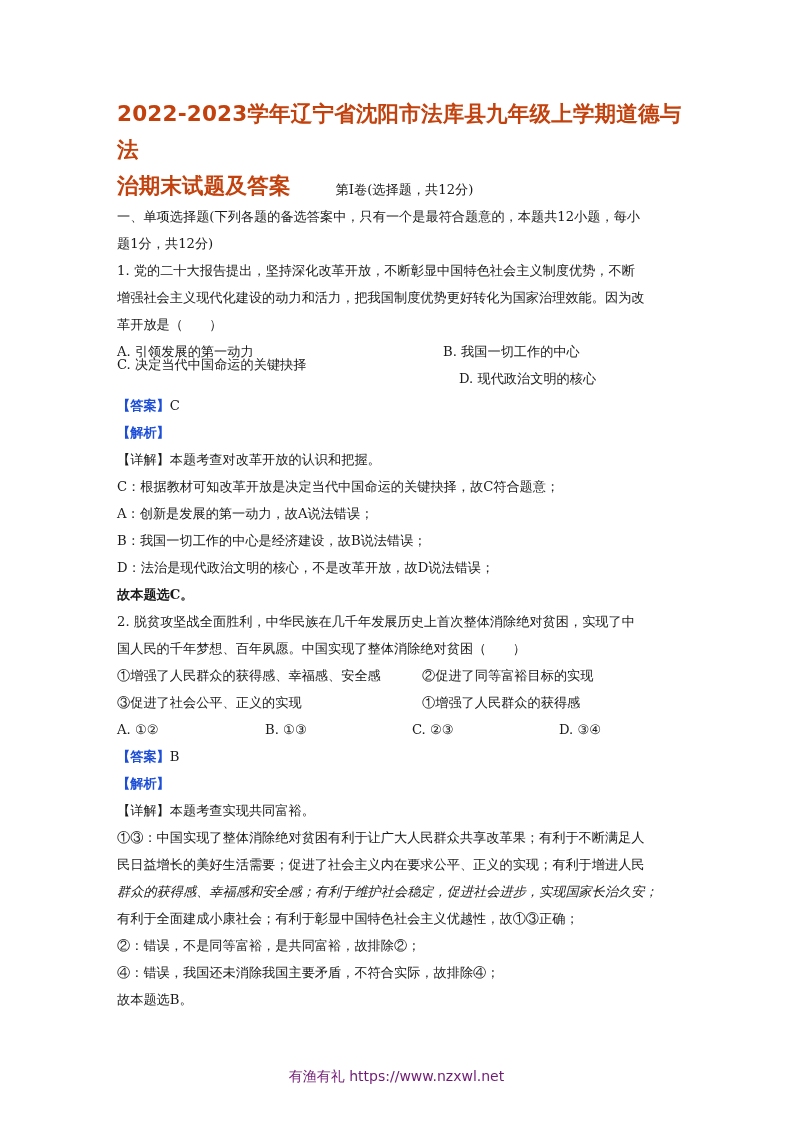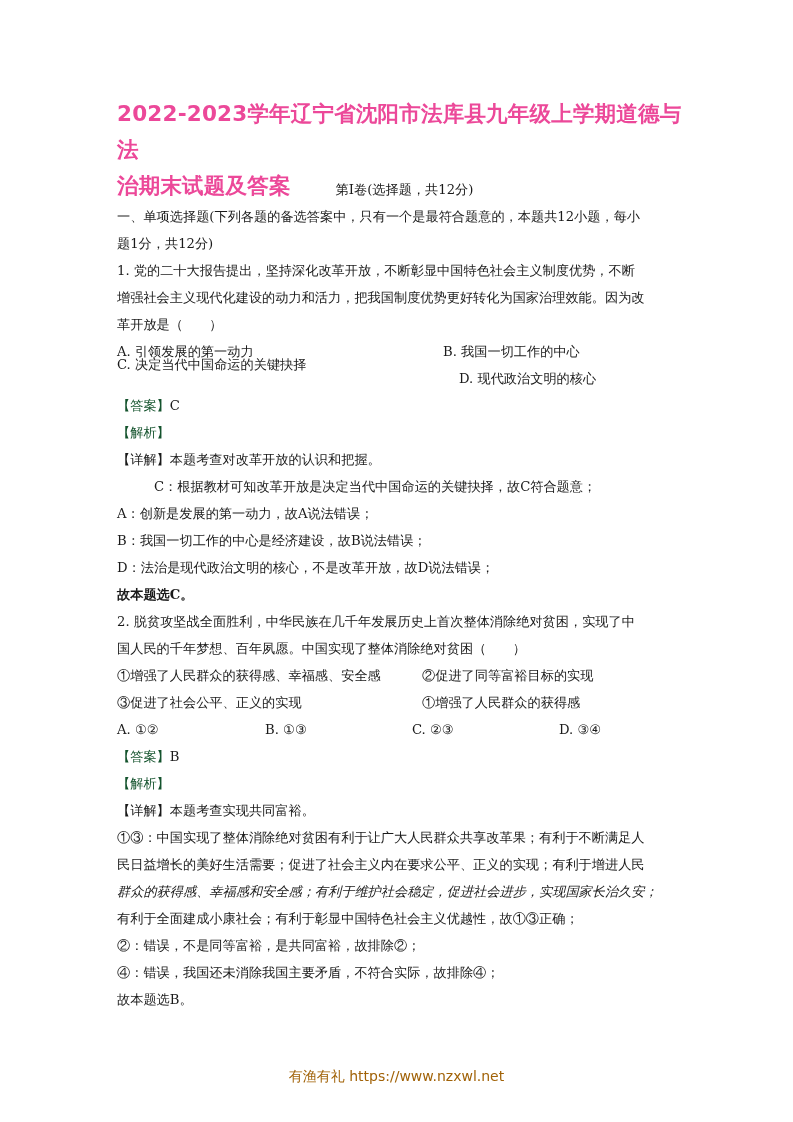--- a/index.html
+++ b/index.html
@@ -1,26 +1,26 @@
 <!DOCTYPE html>
 <html><head>
 <meta charset="utf-8">
 <style>
   html, body { margin: 0; padding: 0; background: #ffffff; }
   body { width: 793px; height: 1122px; position: relative; overflow: hidden;
          font-family: "DejaVu Serif", "Liberation Serif", serif; color: #111; }
   .page { position: absolute; left: 0; top: 0; width: 793px; height: 1122px; }
   .title { position: absolute; left: 117px; top: 96px; width: 570px;
            font-family: "DejaVu Sans", "Liberation Sans", sans-serif; font-weight: bold;
-           font-size: 21.5px; line-height: 36px; color: #ec4899; letter-spacing: 0.2px; }
+           font-size: 21.5px; line-height: 36px; color: #c2410c; letter-spacing: 0.2px; }
   .line { position: absolute; left: 117px; font-size: 13.2px; line-height: 18px; white-space: nowrap; color: #1a1a1a; }
   .center { left: 0; width: 793px; text-align: center; padding-left: 8px; }
-  .blue { color: #14532d; }
+  .blue { color: #1d4ed8; font-weight: bold; }
   .footer { position: absolute; left: 0; width: 793px; top: 1068px; text-align: center;
-            font-family: "DejaVu Sans", "Liberation Sans", sans-serif; font-size: 14px; color: #a16207; }
+            font-family: "DejaVu Sans", "Liberation Sans", sans-serif; font-size: 14px; color: #701a75; }
 </style>
 </head>
 <body>
 
 <div class="page">
 
   <div class="title">
     <div>2022-2023学年辽宁省沈阳市法库县九年级上学期道德与法</div>
     <div>治期末试题及答案</div>
   </div>
@@ -38,21 +38,21 @@
     <div class="line" style="top:343px; left:443px;">B. 我国一切工作的中心</div>
     <div class="line" style="top:356px;">C. 决定当代中国命运的关键抉择</div>
     <div class="line" style="top:370px; left:443px;margin-left:16px;">D. 现代政治文明的核心</div>
 
     <div class="line" style="top:397px;">
       <span class="blue">【答案】</span><span>C</span>
     </div>
     <div class="line blue" style="top:424px;">【解析】</div>
 
     <div class="line" style="top:451px;">【详解】本题考查对改革开放的认识和把握。</div>
-    <div class="line" style="top:478px;margin-left:37px;">C：根据教材可知改革开放是决定当代中国命运的关键抉择，故C符合题意；</div>
+    <div class="line" style="top:478px;">C：根据教材可知改革开放是决定当代中国命运的关键抉择，故C符合题意；</div>
     <div class="line" style="top:505px;">A：创新是发展的第一动力，故A说法错误；</div>
     <div class="line" style="top:532px;">B：我国一切工作的中心是经济建设，故B说法错误；</div>
     <div class="line" style="top:559px;">D：法治是现代政治文明的核心，不是改革开放，故D说法错误；</div>
     <div class="line" style="top:586px;font-weight:bold;">故本题选C。</div>
   </div>
 
   <div>
     <div class="line" style="top:613px;">2. 脱贫攻坚战全面胜利，中华民族在几千年发展历史上首次整体消除绝对贫困，实现了中</div>
     <div class="line" style="top:640px;">国人民的千年梦想、百年夙愿。中国实现了整体消除绝对贫困（　　）</div>
 

